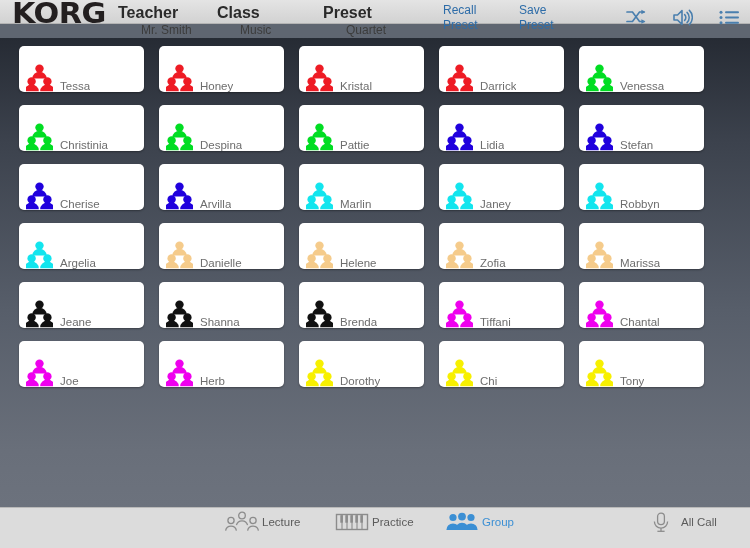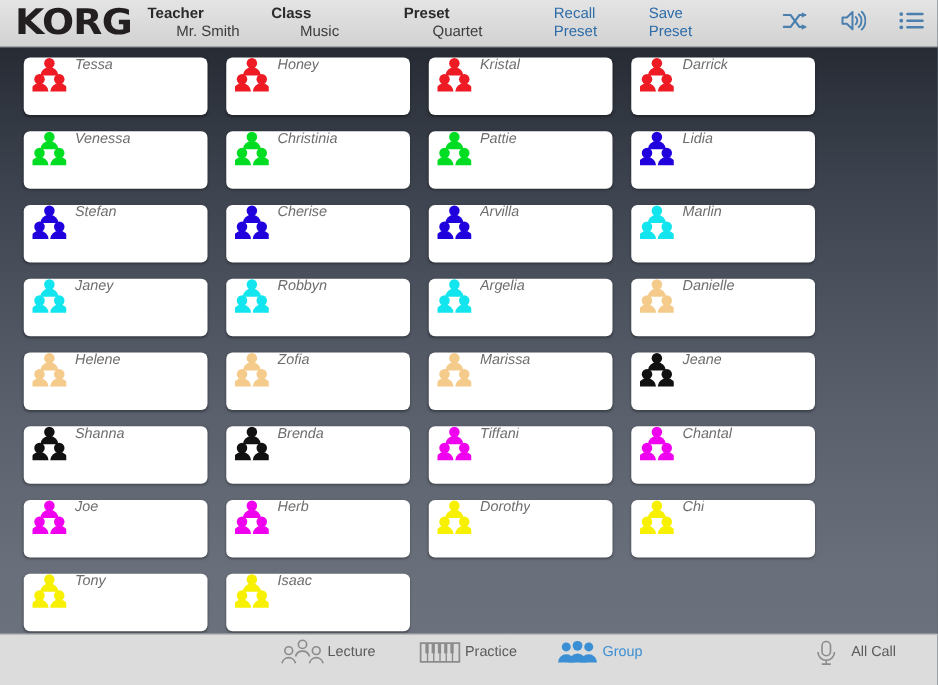--- a/index.html
+++ b/index.html
@@ -6,41 +6,41 @@
   html, body {
     width:750px; height:548px;
     font-family:"Liberation Sans", sans-serif;
     overflow:hidden;
   }
   body { background:#5f6671; }
 
   
   .header {
     position:absolute; top:0; left:0;
-    width:750px; height:38px;
+    width:750px; height:24px;
     background:linear-gradient(to bottom,#e4e4e4 0%,#dbdbdb 50%,#d2d2d2 100%);
     border-bottom:1px solid #b4b4b4;
-    display:flex; align-items:center;
+    display:flex; align-items:flex-start;
   }
   .korg-logo {
     margin-left:12px;
     font-size:27px; font-weight:bold;
     letter-spacing:-0.5px;
     color:#231f20;
     font-family:"DejaVu Sans", sans-serif;
     transform:scaleX(1.12) scaleY(1.05);
     transform-origin:left center;
     line-height:1;
   }
   .hdr-field {
     position:absolute; top:3px;
     text-align:left; line-height:1.25;
   }
   .hdr-field .lbl {
-    font-size:12px; font-weight:bold; color:#2a2a2a;
+    font-size:16px; font-weight:bold; color:#2a2a2a;
     white-space:nowrap;
   }
   .hdr-field .val {
     font-size:12px; color:#3c3c3c; white-space:nowrap;margin-left:23px;
   }
   #f-teacher { left:118px; }
   #f-class   { left:217px; }
   #f-preset  { left:323px; }
 
   .hdr-link {
@@ -63,29 +63,28 @@
     width:750px; height:469px;
     background:linear-gradient(to bottom,#262b34 0%,#3c424d 22%,#575e6a 58%,#696f7a 88%,#6c727d 100%);
   }
   .grid {
     position:absolute; top:8px; left:19px;
     width:713px;
     display:flex; flex-wrap:wrap;
     gap:13px 15px;
   }
   .card {
-    width:147px; height:46px;
+    width:125px; height:46px;
     background:#fff;
     border-radius:5px;
     box-shadow:0 1px 2px rgba(0,0,0,0.35);
-    display:flex; align-items:flex-start;
+    display:flex; align-items:flex-end;
     padding-left:7px;
     cursor:pointer;
     overflow:hidden;
-    font-style:italic;
   }
   .card .grp-icon { flex:0 0 auto; width:27px; height:28px; }
   .card .nm {
     margin-left:7px;
     font-size:11.5px; color:#6d6d6d;
     white-space:nowrap; overflow:hidden; text-overflow:ellipsis;
   }
 
   
   .tabbar {
@@ -257,20 +256,33 @@
         <span class="grp-icon"><svg width="27" height="28" viewBox="0 0 27 28">
             <g fill="#00dd22">
               <circle cx="13.5" cy="4.6" r="4.2"></circle>
               <path d="M6.3 14.4 a7.2 6.6 0 0 1 14.4 0 Z"></path>
               <circle cx="5.6" cy="17.4" r="4.2"></circle>
               <path d="M-1.6 27.2 a7.2 6.6 0 0 1 14.4 0 Z"></path>
               <circle cx="21.4" cy="17.4" r="4.2"></circle>
               <path d="M14.2 27.2 a7.2 6.6 0 0 1 14.4 0 Z"></path>
             </g>
           </svg></span>
+        <span class="nm">Despina</span>
+      </div>
+      <div class="card">
+        <span class="grp-icon"><svg width="27" height="28" viewBox="0 0 27 28">
+            <g fill="#00dd22">
+              <circle cx="13.5" cy="4.6" r="4.2"></circle>
+              <path d="M6.3 14.4 a7.2 6.6 0 0 1 14.4 0 Z"></path>
+              <circle cx="5.6" cy="17.4" r="4.2"></circle>
+              <path d="M-1.6 27.2 a7.2 6.6 0 0 1 14.4 0 Z"></path>
+              <circle cx="21.4" cy="17.4" r="4.2"></circle>
+              <path d="M14.2 27.2 a7.2 6.6 0 0 1 14.4 0 Z"></path>
+            </g>
+          </svg></span>
         <span class="nm">Pattie</span>
       </div>
       <div class="card">
         <span class="grp-icon"><svg width="27" height="28" viewBox="0 0 27 28">
             <g fill="#2000dd">
               <circle cx="13.5" cy="4.6" r="4.2"></circle>
               <path d="M6.3 14.4 a7.2 6.6 0 0 1 14.4 0 Z"></path>
               <circle cx="5.6" cy="17.4" r="4.2"></circle>
               <path d="M-1.6 27.2 a7.2 6.6 0 0 1 14.4 0 Z"></path>
               <circle cx="21.4" cy="17.4" r="4.2"></circle>
@@ -544,33 +556,20 @@
             <g fill="#f7f000">
               <circle cx="13.5" cy="4.6" r="4.2"></circle>
               <path d="M6.3 14.4 a7.2 6.6 0 0 1 14.4 0 Z"></path>
               <circle cx="5.6" cy="17.4" r="4.2"></circle>
               <path d="M-1.6 27.2 a7.2 6.6 0 0 1 14.4 0 Z"></path>
               <circle cx="21.4" cy="17.4" r="4.2"></circle>
               <path d="M14.2 27.2 a7.2 6.6 0 0 1 14.4 0 Z"></path>
             </g>
           </svg></span>
         <span class="nm">Tony</span>
-      </div>
-      <div class="card">
-        <span class="grp-icon"><svg width="27" height="28" viewBox="0 0 27 28">
-            <g fill="#f7f000">
-              <circle cx="13.5" cy="4.6" r="4.2"></circle>
-              <path d="M6.3 14.4 a7.2 6.6 0 0 1 14.4 0 Z"></path>
-              <circle cx="5.6" cy="17.4" r="4.2"></circle>
-              <path d="M-1.6 27.2 a7.2 6.6 0 0 1 14.4 0 Z"></path>
-              <circle cx="21.4" cy="17.4" r="4.2"></circle>
-              <path d="M14.2 27.2 a7.2 6.6 0 0 1 14.4 0 Z"></path>
-            </g>
-          </svg></span>
-        <span class="nm">Isaac</span>
       </div>
     </div>
 </div>
 
 <div class="tabbar">
 
   <div class="tab" id="t-lecture">
     <span class="tico">
       <svg width="40" height="22" viewBox="0 0 40 22">
         <g fill="none" stroke="#8c8c8c" stroke-width="1.3">

